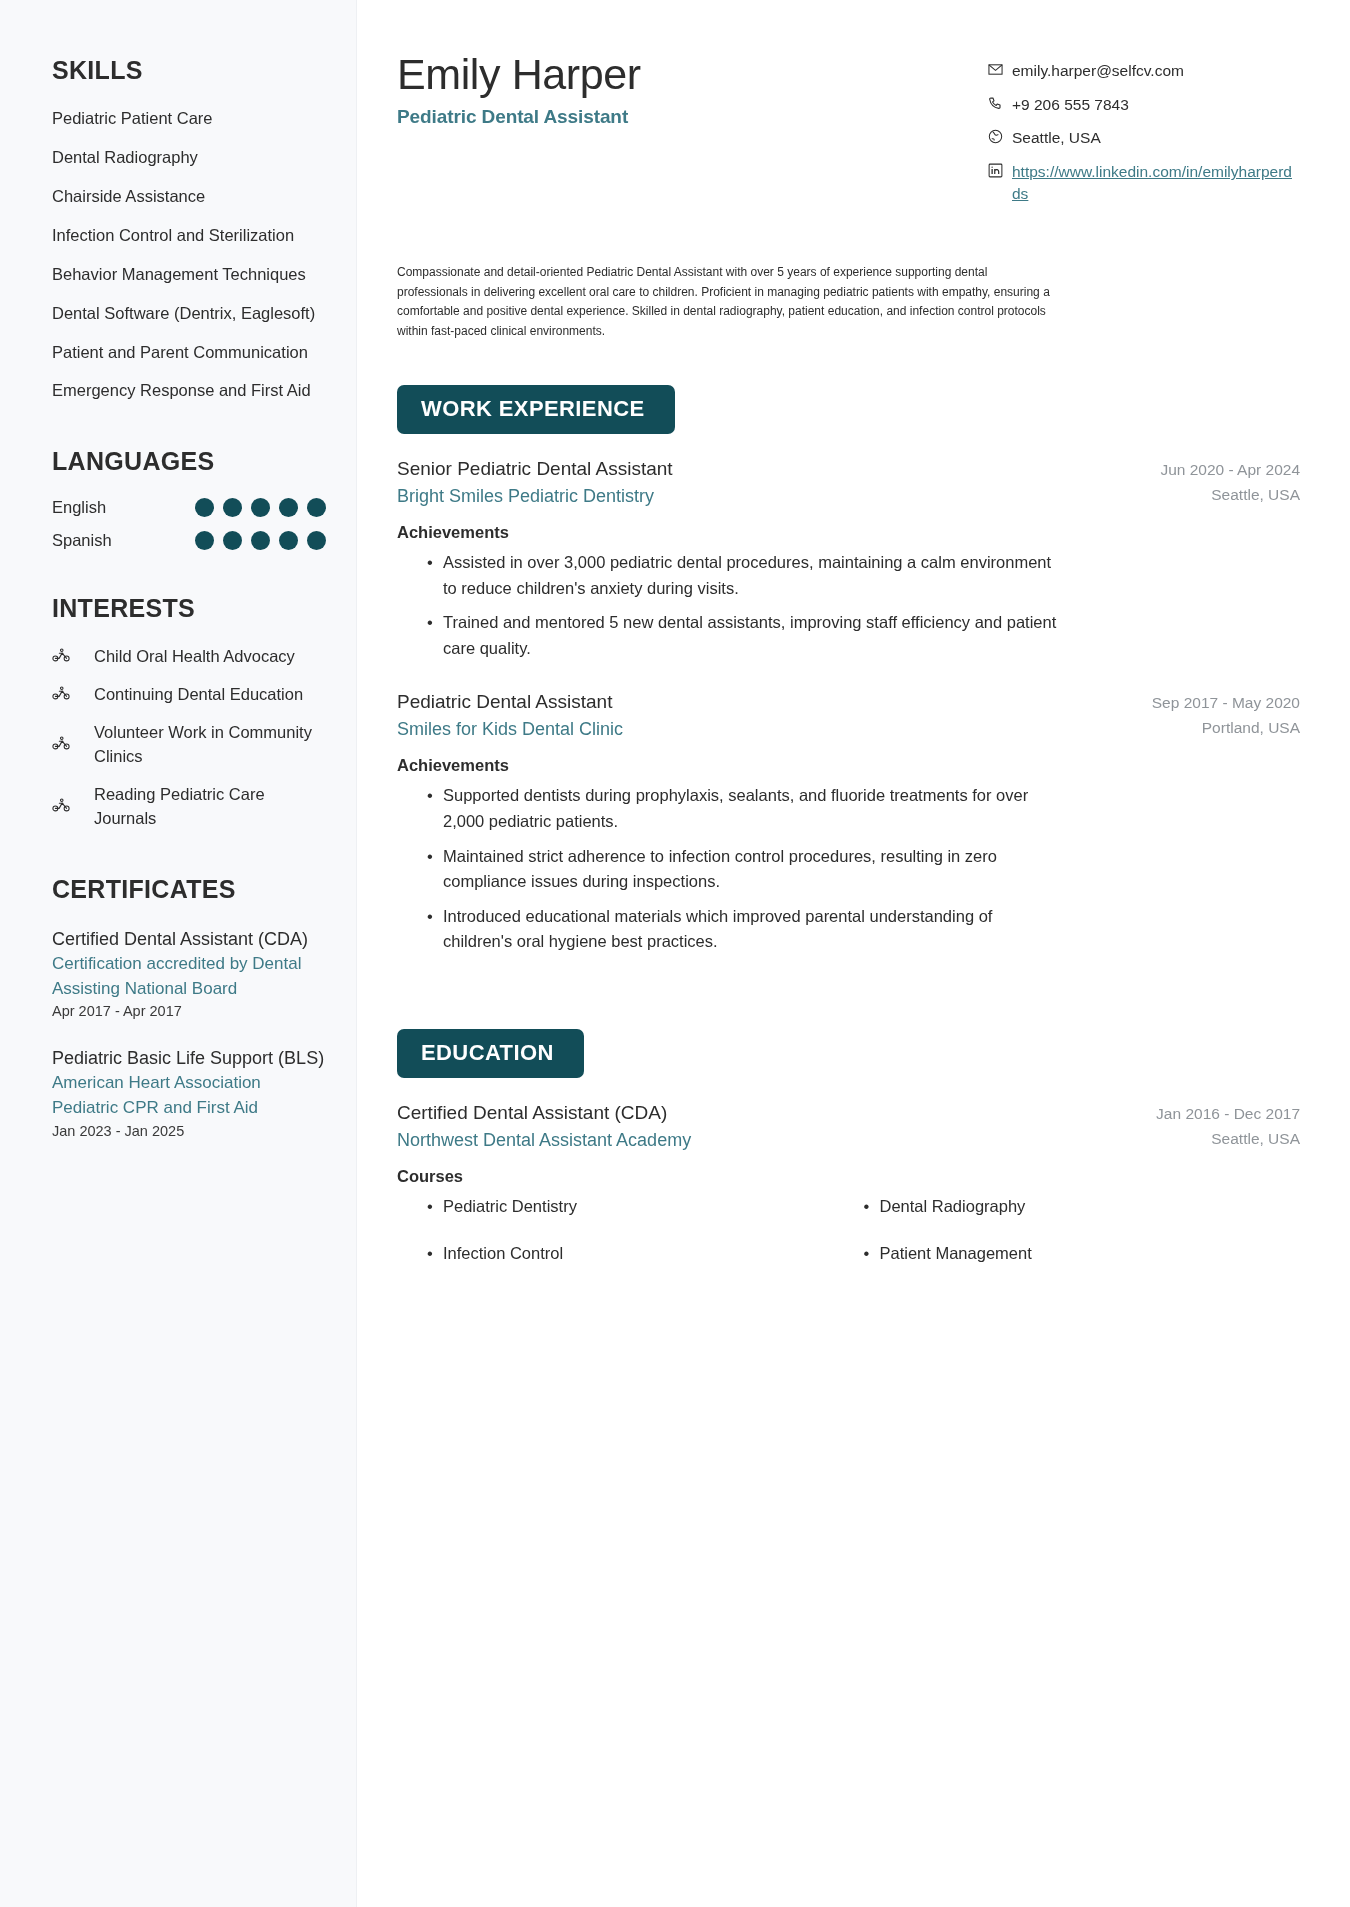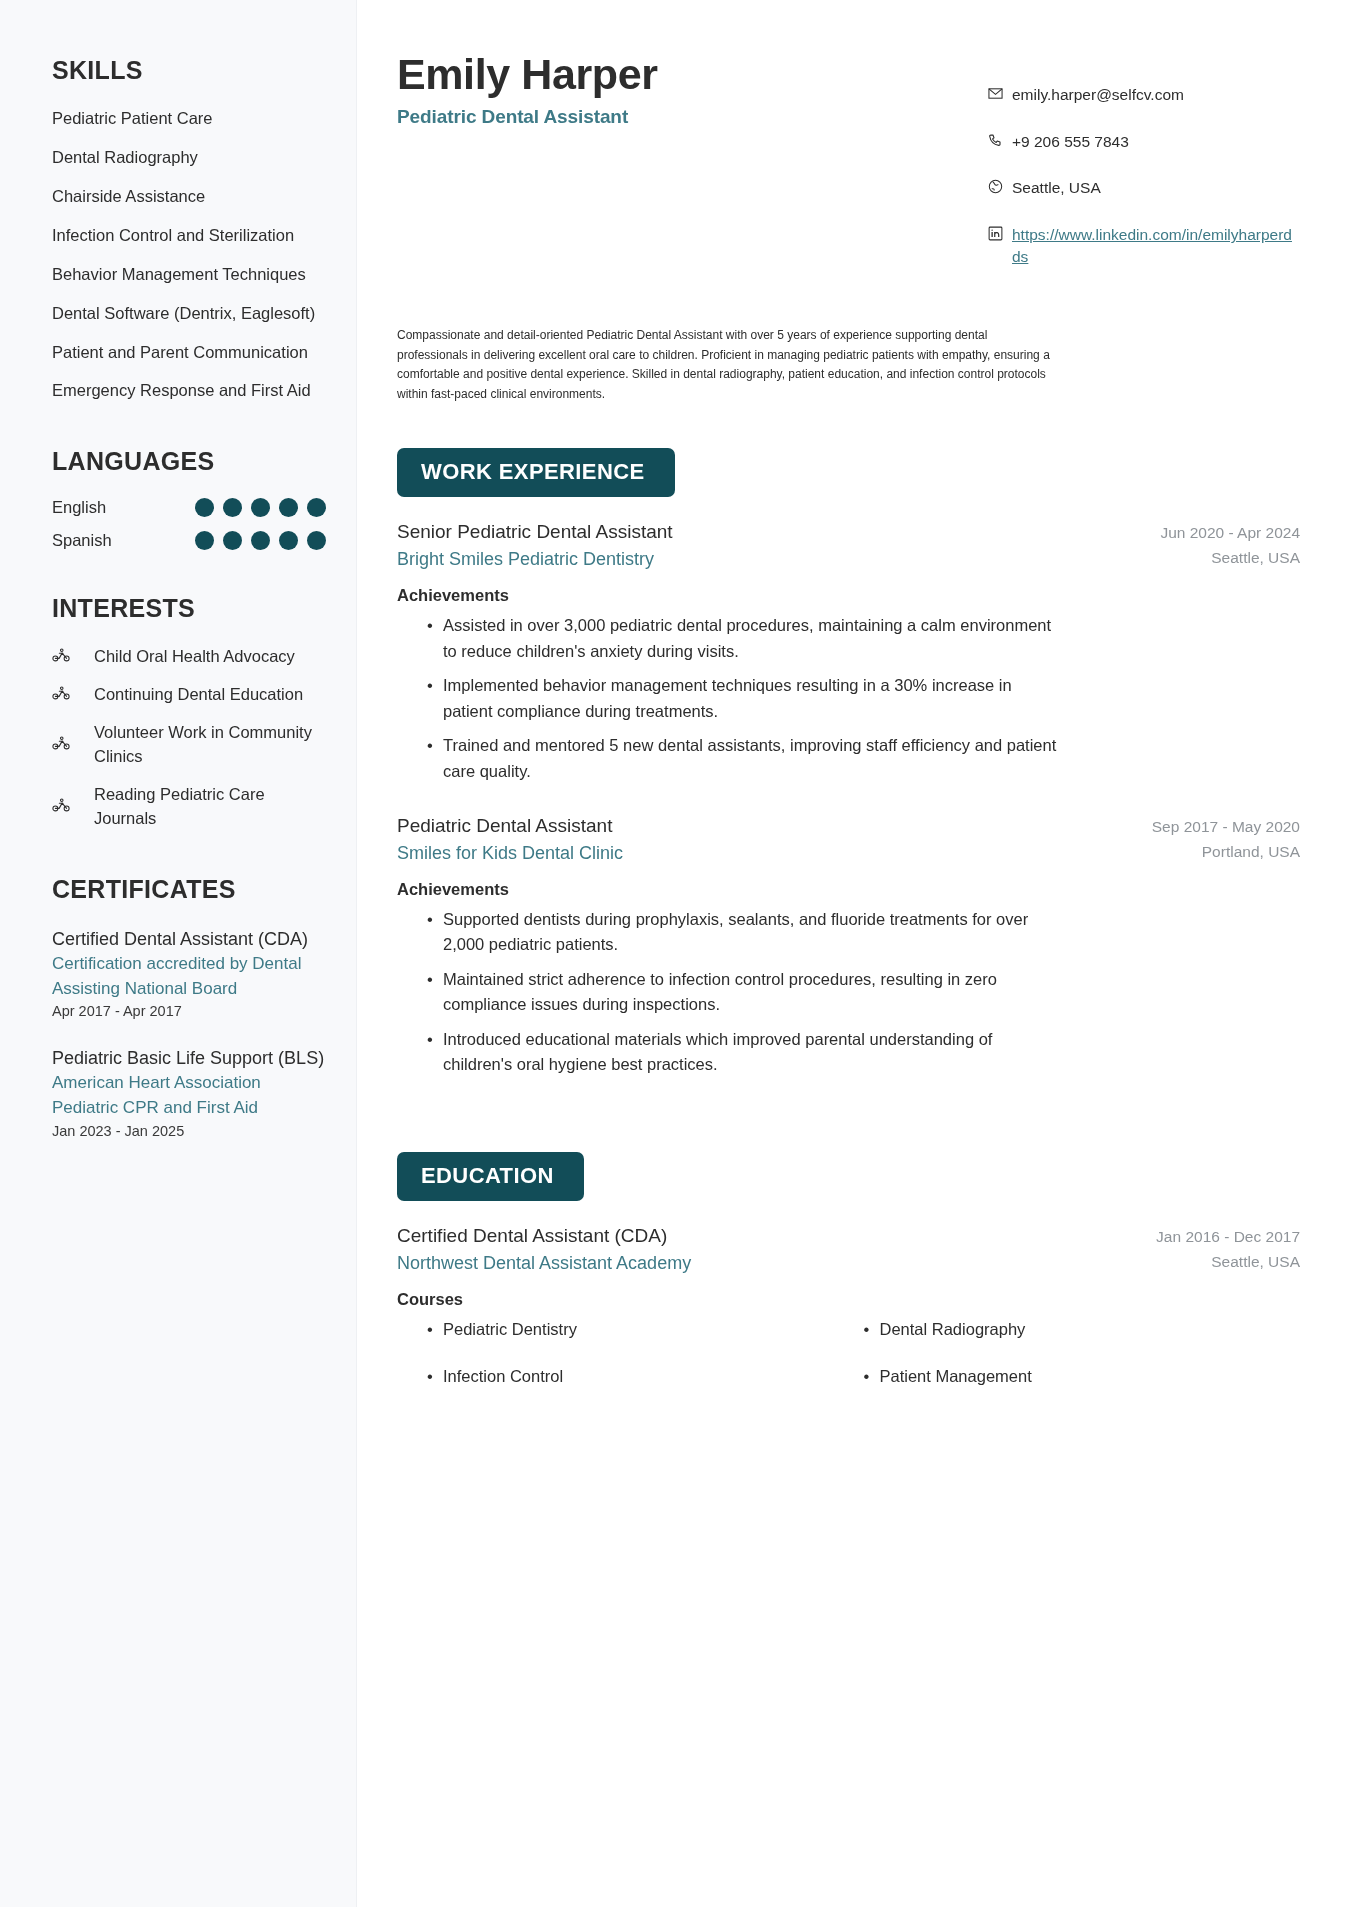--- a/index.html
+++ b/index.html
@@ -82,21 +82,21 @@
     margin-top: 2px;
   }
 
   
   .main { flex: 1; padding: 52px 50px 40px 40px; }
 
   .top { display: flex; justify-content: space-between; align-items: flex-start; }
 
   .name {
     font-size: 43px;
-    font-weight: 700;
+    font-weight: 400;
     letter-spacing: -0.4px;
     color: #2d2d2d;
     line-height: 1.05;
   }
   .role {
     font-size: 19px;
     font-weight: 800;
     color: #3e7a87;
     margin-top: 9px;
     letter-spacing: -0.1px;
@@ -104,21 +104,20 @@
 
   .contacts { width: 312px; padding-top: 8px; }
   .contact-row {
     display: flex;
     align-items: flex-start;
     gap: 9px;
     margin-bottom: 11px;
     font-size: 15.5px;
     line-height: 1.4;
     color: #2d2d2d;
-    margin-top: 24px;
   }
   .contact-row .ico { flex: 0 0 auto; margin-top: 1px; }
   .contact-link {
     color: #3e7a87;
     text-decoration: underline;
     word-break: break-all;
   }
 
   .summary {
     margin-top: 48px;
@@ -365,21 +364,20 @@
           <div class="entry-org">Bright Smiles Pediatric Dentistry</div>
         </div>
         <div class="entry-right">
           <div class="entry-date">Jun 2020 - Apr 2024</div>
           <div class="entry-loc">Seattle, USA</div>
         </div>
       </div>
       <div class="sub-label">Achievements</div>
       <ul class="bullets">
         <li>Assisted in over 3,000 pediatric dental procedures, maintaining a calm environment to reduce children's anxiety during visits.</li>
-        <li>Implemented behavior management techniques resulting in a 30% increase in patient compliance during treatments.</li>
         <li>Trained and mentored 5 new dental assistants, improving staff efficiency and patient care quality.</li>
       </ul>
     </div>
 
     <div class="entry">
       <div class="entry-head">
         <div class="entry-left">
           <div class="entry-title">Pediatric Dental Assistant</div>
           <div class="entry-org">Smiles for Kids Dental Clinic</div>
         </div>

